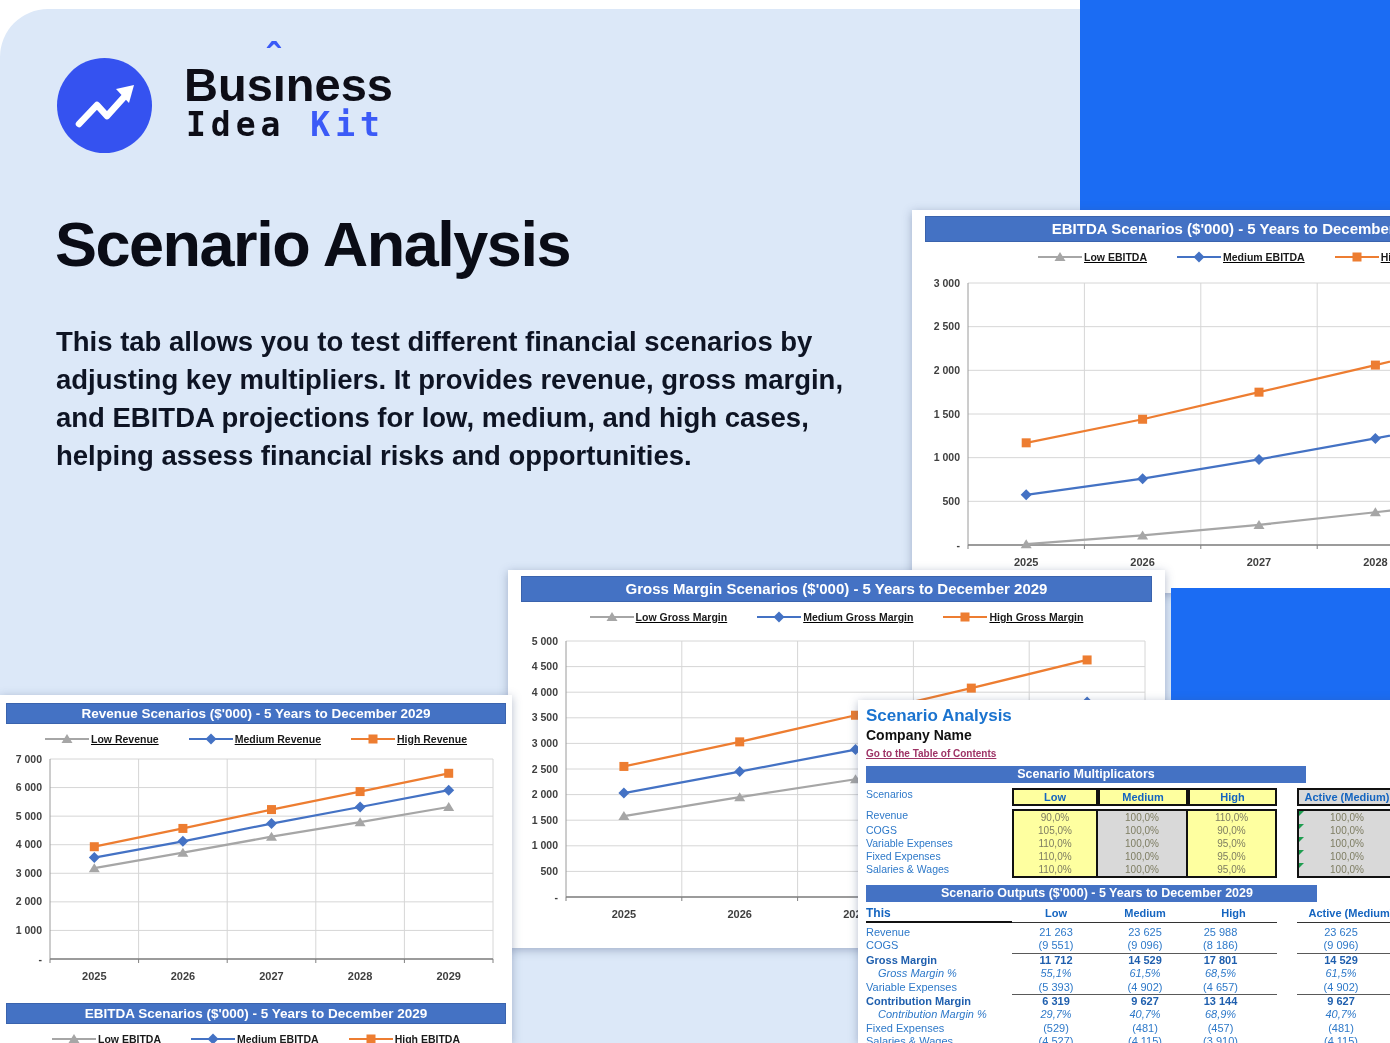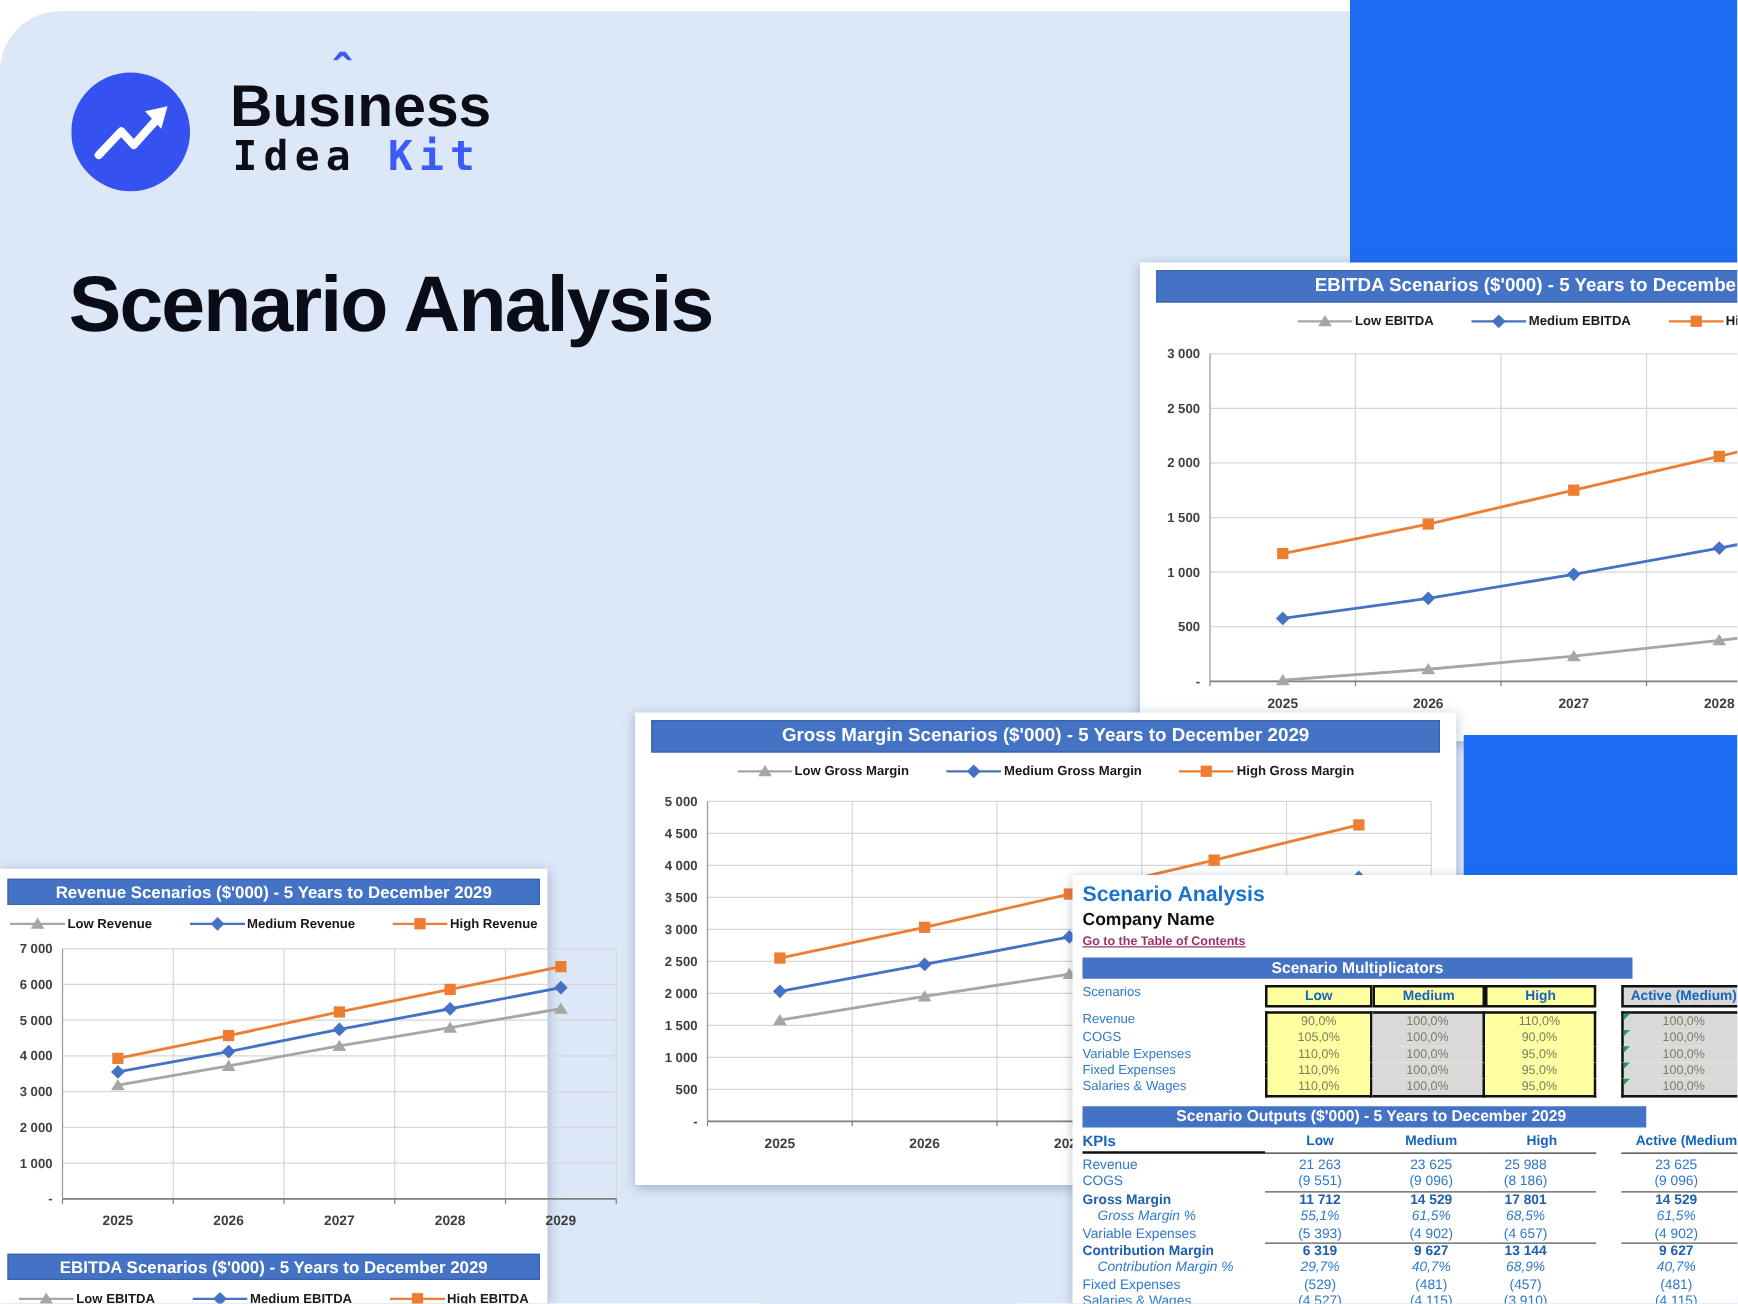--- a/index.html
+++ b/index.html
@@ -19,28 +19,28 @@
   .brand2 .accent{color:#3b5af7;text-align:center;}
 
   
   .hero-title{position:absolute;left:55px;top:208px;font-size:63px;font-weight:700;color:#0a0c16;letter-spacing:-1.5px;z-index:2;}
   .hero-desc{position:absolute;left:56px;top:323px;width:800px;font-size:27.5px;line-height:1.38;font-weight:700;color:#0e1424;z-index:2;}
 
   
   .panel{position:absolute;background:#ffffff;box-shadow:0 2px 9px rgba(60,80,120,.38);}
   .panel-ebitda-top{left:912px;top:210px;width:660px;height:383px;z-index:1;}
   .panel-gross{left:508px;top:570px;width:657px;height:378px;z-index:2;}
-  .panel-revenue{left:0px;top:695px;width:438px;height:348px;z-index:3;}
+  .panel-revenue{left:0px;top:695px;width:512px;height:348px;z-index:3;}
   .panel-sheet{left:858px;top:700px;width:548px;height:343px;z-index:7;padding:0;}
 
   .chart-band{margin:8px 8px 0 8px;background:#4472c4;border:1px solid #3a63ad;color:#ffffff;font-weight:700;text-align:center;}
   .band-lg{height:24px;line-height:24px;font-size:15px;margin:6px 13px 0 13px;}
   .band-sm{height:19px;line-height:19px;font-size:13.5px;margin:8px 6px 0 6px;}
   .legend{display:flex;justify-content:center;align-items:center;gap:30px;margin-top:7px;height:16px;}
-  .leg-item{display:flex;align-items:center;gap:2px;}
+  .leg-item{display:flex;align-items:center;gap:2px;text-decoration:underline;}
   .leg-item .lab{font-size:10.5px;font-weight:700;color:#1a1a1a;}
   svg.chart{display:block;margin:2px 0 0 8px;}
   svg.chart text{font-weight:700;fill:#3f3f3f;}
 
   
   .sheet-inner{padding:6px 0 0 8px;}
   .sheet-title{font-size:17px;font-weight:700;color:#1a73cf;}
   .sheet-company{font-size:14px;font-weight:700;color:#101010;margin-top:1px;}
   .sheet-toc{font-size:10px;font-weight:700;color:#9e3366;text-decoration:underline;margin-top:2px;display:inline-block;cursor:pointer;}
   .sheet-band{margin-top:5px;width:440px;height:17px;line-height:17px;background:#4472c4;color:#fff;font-weight:700;font-size:12.5px;text-align:center;}
@@ -86,20 +86,21 @@
     <svg class="logo-circle" viewBox="0 0 95 95">
       <circle cx="47.5" cy="47.5" r="47.5" fill="#3552f0"></circle>
       <polyline points="22,66 40,47 50,58 68,38" fill="none" stroke="#ffffff" stroke-width="6.5" stroke-linecap="round" stroke-linejoin="round"></polyline>
       <polygon points="77,27 59,31 72,45" fill="#ffffff"></polygon>
     </svg>
     <div class="brand1"><span>Bus</span><span class="ichar"><span>ı</span><span class="caret">ˆ</span></span><span>ness</span></div>
     <div class="brand2"><span>Idea</span> <span class="accent">Kit</span></div>
   </div>
 
   <div class="hero-title">Scenario Analysis</div>
+  <div class="hero-desc">This tab allows you to test different financial scenarios by adjusting key multipliers. It provides revenue, gross margin, and EBITDA projections for low, medium, and high cases, helping assess financial risks and opportunities.</div>
 
   <div class="panel panel-ebitda-top">
     <div class="chart-band band-lg">EBITDA Scenarios ($'000) - 5 Years to December 2029</div>
     <div class="legend">
         <span class="leg-item">
           <svg width="44" height="12">
             <line x1="0" x2="44" y1="6" y2="6" stroke="#a6a6a6" stroke-width="1.8"></line>
             <path d="M22 1L27.5 10L16.5 10Z" fill="#a6a6a6"></path>
           </svg>
           <span class="lab">Low EBITDA</span>
@@ -405,21 +406,21 @@
           <div class="m-c c-act">100,0%<span class="gtri"></span></div>
           <div class="m-lab">Salaries &amp; Wages</div>
           <div class="m-c c-low r-last">110,0%</div>
           <div class="m-c c-med r-last">100,0%</div>
           <div class="m-c c-high r-last">95,0%</div>
           <div class=""></div>
           <div class="m-c c-act r-last">100,0%<span class="gtri"></span></div>
         </div>
       <div class="sheet-band" style="margin-top:7px;padding-left:11px;">Scenario Outputs ($'000) - 5 Years to December 2029</div>
       <div class="grid out-grid" id="out-table">
-          <div class="o-klab">KPIs</div>
+          <div class="o-klab">This</div>
           <div class="o-h">Low</div>
           <div class="o-h">Medium</div>
           <div class="o-h">High</div>
           <div class="o-gap"></div>
           <div class="o-h">Active (Medium)</div>
           <div class="osp"></div>
           <div class="grid" style="display: contents;"><div class="o-lab">Revenue</div><div class="o-val c1">21 263</div><div class="o-val c2">23 625</div><div class="o-val c3">25 988</div><div class="o-gapcell"></div><div class="o-val c5">23 625</div></div>
           <div class="grid" style="display: contents;"><div class="o-lab">COGS</div><div class="o-val c1 sep-line">(9 551)</div><div class="o-val c2 sep-line">(9 096)</div><div class="o-val c3 sep-line">(8 186)</div><div class="o-gapcell"></div><div class="o-val c5 sep-line">(9 096)</div></div>
           <div class="grid row-bold" style="display: contents;"><div class="o-lab row-bold">Gross Margin</div><div class="o-val c1 row-bold">11 712</div><div class="o-val c2 row-bold">14 529</div><div class="o-val c3 row-bold">17 801</div><div class="o-gapcell"></div><div class="o-val c5 row-bold">14 529</div></div>
           <div class="grid row-italic" style="display: contents;"><div class="o-lab row-italic">Gross Margin %</div><div class="o-val c1 row-italic">55,1%</div><div class="o-val c2 row-italic">61,5%</div><div class="o-val c3 row-italic">68,5%</div><div class="o-gapcell"></div><div class="o-val c5 row-italic">61,5%</div></div>

